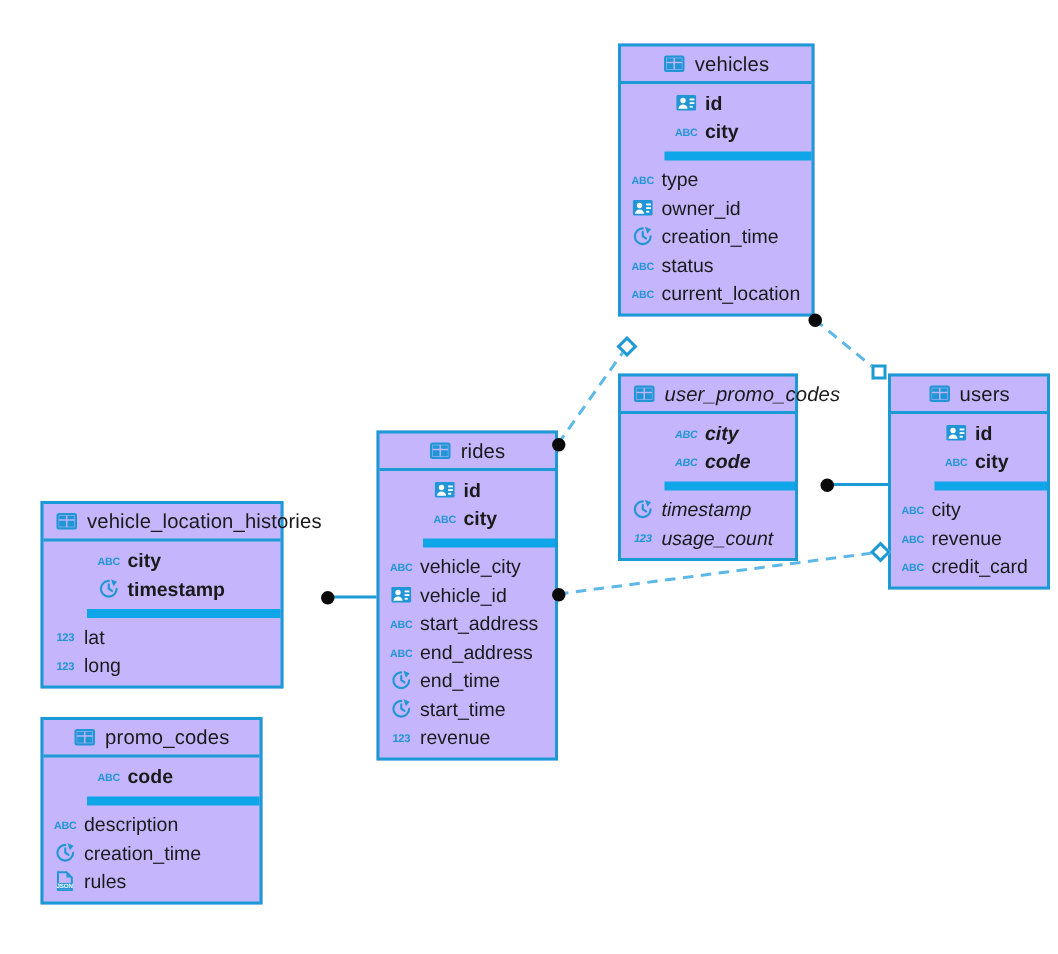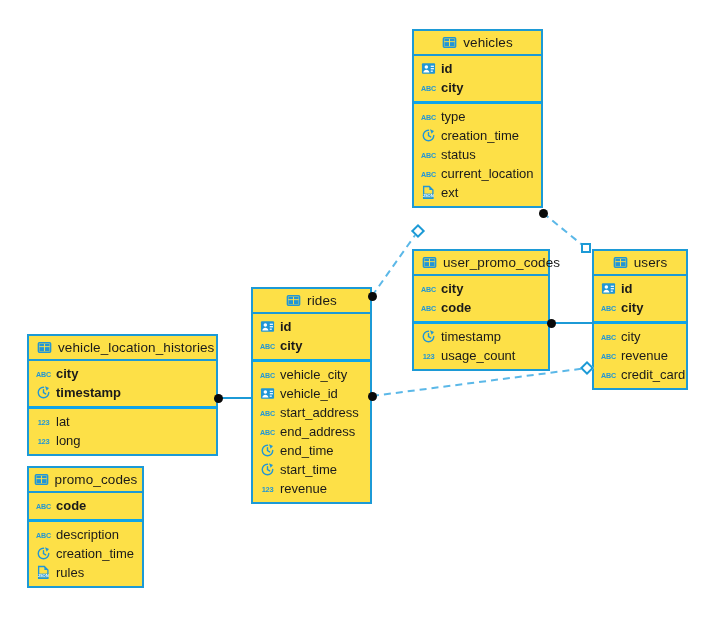--- a/index.html
+++ b/index.html
@@ -21,21 +21,21 @@
     position: absolute;
     left: 0;
     top: 0;
     width: 705px;
     height: 636px;
     pointer-events: none;
   }
 
   .entity {
     position: absolute;
-    background: #fde047;
+    background: #c4b5fd;
     border: 2px solid #1C9AD6;
     box-sizing: border-box;
     z-index: 3;
   }
   .entity-header {
     height: 25px;
     line-height: 25px;
     border-bottom: 2px solid #1C9AD6;
     display: flex;
     align-items: center;
@@ -51,21 +51,22 @@
   .entity-title {
     font-size: 13.5px;
     color: #1a1a1a;
     letter-spacing: 0.1px;
   }
 
   .section {
     padding: 3px 0 4px 0;
   }
   .section.keys {
-    border-bottom: 3px solid #0ea5e9;
+    border-bottom: 6px solid #0ea5e9;
+    margin-left: 29px;
   }
   .field {
     display: flex;
     align-items: center;
     gap: 5px;
     height: 19px;
     padding: 0 6px 0 7px;
     white-space: nowrap;
   }
   .field-name {
@@ -152,152 +153,103 @@
       </div>
       <div class="section">
         <div class="field">
           <svg viewBox="0 0 16 16" class="ic">
             <text x="8" y="11.4" text-anchor="middle" font-family="Liberation Sans, sans-serif" font-size="7.6" font-weight="bold" fill="#2196D6" letter-spacing="-0.2">ABC</text>
           </svg>
           <span class="field-name">type</span>
         </div>
         <div class="field">
           <svg viewBox="0 0 16 16" class="ic">
-            <path d="M13.6 8A5.6 5.6 0 1 1 8 2.4" fill="none" stroke="#2196D6" stroke-width="1.5" stroke-linecap="round"></path>
-            <path d="M9.6 1.3 13.9 3.1 11.3 6.2z" fill="#2196D6"></path>
-            <path d="M8 4.9V8l2.3 1.5" fill="none" stroke="#2196D6" stroke-width="1.5" stroke-linecap="round"></path>
-          </svg>
-          <span class="field-name">creation_time</span>
-        </div>
-        <div class="field">
-          <svg viewBox="0 0 16 16" class="ic">
-            <text x="8" y="11.4" text-anchor="middle" font-family="Liberation Sans, sans-serif" font-size="7.6" font-weight="bold" fill="#2196D6" letter-spacing="-0.2">ABC</text>
-          </svg>
-          <span class="field-name">status</span>
-        </div>
-        <div class="field">
-          <svg viewBox="0 0 16 16" class="ic">
-            <text x="8" y="11.4" text-anchor="middle" font-family="Liberation Sans, sans-serif" font-size="7.6" font-weight="bold" fill="#2196D6" letter-spacing="-0.2">ABC</text>
-          </svg>
-          <span class="field-name">current_location</span>
-        </div>
-        <div class="field">
-          <svg viewBox="0 0 16 16" class="ic">
-            <path d="M2.8 1.6h6.1l3.8 3.8v8.9H2.8z" fill="none" stroke="#2196D6" stroke-width="1.4"></path>
-            <path d="M8.9 1.6 12.7 5.4H8.9z" fill="#2196D6"></path>
-            <rect x="2.2" y="9.2" width="10.7" height="4.3" fill="#2196D6"></rect>
-            <text x="7.6" y="12.8" text-anchor="middle" font-family="Liberation Sans, sans-serif" font-size="4.4" font-weight="bold" fill="#ffffff" letter-spacing="-0.1">JSON</text>
-          </svg>
-          <span class="field-name">ext</span>
-        </div>
-      </div>
-    </div>
-    <div class="entity" style="left: 412px; top: 249px; width: 138px;">
-      <div class="entity-header left">
-        <svg viewBox="0 0 16 16" class="ic">
-          <rect x="1.5" y="3" width="13" height="10" rx="1" fill="none" stroke="#2196D6" stroke-width="1.6"></rect>
-          <rect x="2.6" y="4.1" width="4.9" height="2.5" fill="#2196D6"></rect>
-          <rect x="8.5" y="4.1" width="4.9" height="2.5" fill="#2196D6"></rect>
-          <rect x="2.6" y="7.6" width="4.9" height="4.3" fill="#2196D6"></rect>
-          <rect x="8.5" y="7.6" width="4.9" height="4.3" fill="#2196D6"></rect>
-        </svg>
-        <span class="entity-title">user_promo_codes</span>
-      </div>
-      <div class="section keys">
-        <div class="field pk">
-          <svg viewBox="0 0 16 16" class="ic">
-            <text x="8" y="11.4" text-anchor="middle" font-family="Liberation Sans, sans-serif" font-size="7.6" font-weight="bold" fill="#2196D6" letter-spacing="-0.2">ABC</text>
-          </svg>
-          <span class="field-name">city</span>
-        </div>
-        <div class="field pk">
-          <svg viewBox="0 0 16 16" class="ic">
-            <text x="8" y="11.4" text-anchor="middle" font-family="Liberation Sans, sans-serif" font-size="7.6" font-weight="bold" fill="#2196D6" letter-spacing="-0.2">ABC</text>
-          </svg>
-          <span class="field-name">code</span>
-        </div>
-      </div>
-      <div class="section">
-        <div class="field">
-          <svg viewBox="0 0 16 16" class="ic">
-            <path d="M13.6 8A5.6 5.6 0 1 1 8 2.4" fill="none" stroke="#2196D6" stroke-width="1.5" stroke-linecap="round"></path>
-            <path d="M9.6 1.3 13.9 3.1 11.3 6.2z" fill="#2196D6"></path>
-            <path d="M8 4.9V8l2.3 1.5" fill="none" stroke="#2196D6" stroke-width="1.5" stroke-linecap="round"></path>
-          </svg>
-          <span class="field-name">timestamp</span>
-        </div>
-        <div class="field">
-          <svg viewBox="0 0 16 16" class="ic">
-            <text x="8" y="11.3" text-anchor="middle" font-family="Liberation Sans, sans-serif" font-size="8" font-weight="bold" fill="#2196D6" letter-spacing="-0.3">123</text>
-          </svg>
-          <span class="field-name">usage_count</span>
-        </div>
-      </div>
-    </div>
-    <div class="entity" style="left: 592px; top: 249px; width: 96px;">
-      <div class="entity-header">
-        <svg viewBox="0 0 16 16" class="ic">
-          <rect x="1.5" y="3" width="13" height="10" rx="1" fill="none" stroke="#2196D6" stroke-width="1.6"></rect>
-          <rect x="2.6" y="4.1" width="4.9" height="2.5" fill="#2196D6"></rect>
-          <rect x="8.5" y="4.1" width="4.9" height="2.5" fill="#2196D6"></rect>
-          <rect x="2.6" y="7.6" width="4.9" height="4.3" fill="#2196D6"></rect>
-          <rect x="8.5" y="7.6" width="4.9" height="4.3" fill="#2196D6"></rect>
-        </svg>
-        <span class="entity-title">users</span>
-      </div>
-      <div class="section keys">
-        <div class="field pk">
-          <svg viewBox="0 0 16 16" class="ic">
             <rect x="1" y="2.5" width="14" height="11" rx="1" fill="#2196D6"></rect>
             <circle cx="5.7" cy="6.4" r="1.9" fill="#ffffff"></circle>
             <path d="M2.4 12.2c0.4-2 1.7-3 3.3-3s2.9 1 3.3 3z" fill="#ffffff"></path>
             <rect x="10.4" y="5" width="3.4" height="1.3" fill="#ffffff"></rect>
             <rect x="10.4" y="7.6" width="3.4" height="1.3" fill="#ffffff"></rect>
             <rect x="10.4" y="10.2" width="2.2" height="1.3" fill="#ffffff"></rect>
           </svg>
-          <span class="field-name">id</span>
-        </div>
-        <div class="field pk">
-          <svg viewBox="0 0 16 16" class="ic">
-            <text x="8" y="11.4" text-anchor="middle" font-family="Liberation Sans, sans-serif" font-size="7.6" font-weight="bold" fill="#2196D6" letter-spacing="-0.2">ABC</text>
-          </svg>
-          <span class="field-name">city</span>
-        </div>
-      </div>
-      <div class="section">
-        <div class="field">
-          <svg viewBox="0 0 16 16" class="ic">
-            <text x="8" y="11.4" text-anchor="middle" font-family="Liberation Sans, sans-serif" font-size="7.6" font-weight="bold" fill="#2196D6" letter-spacing="-0.2">ABC</text>
-          </svg>
-          <span class="field-name">city</span>
-        </div>
-        <div class="field">
-          <svg viewBox="0 0 16 16" class="ic">
-            <text x="8" y="11.4" text-anchor="middle" font-family="Liberation Sans, sans-serif" font-size="7.6" font-weight="bold" fill="#2196D6" letter-spacing="-0.2">ABC</text>
-          </svg>
-          <span class="field-name">revenue</span>
-        </div>
-        <div class="field">
-          <svg viewBox="0 0 16 16" class="ic">
-            <text x="8" y="11.4" text-anchor="middle" font-family="Liberation Sans, sans-serif" font-size="7.6" font-weight="bold" fill="#2196D6" letter-spacing="-0.2">ABC</text>
-          </svg>
-          <span class="field-name">credit_card</span>
-        </div>
-      </div>
-    </div>
-    <div class="entity" style="left: 251px; top: 287px; width: 121px; text-align: right;">
+          <span class="field-name">owner_id</span>
+        </div>
+        <div class="field">
+          <svg viewBox="0 0 16 16" class="ic">
+            <path d="M13.6 8A5.6 5.6 0 1 1 8 2.4" fill="none" stroke="#2196D6" stroke-width="1.5" stroke-linecap="round"></path>
+            <path d="M9.6 1.3 13.9 3.1 11.3 6.2z" fill="#2196D6"></path>
+            <path d="M8 4.9V8l2.3 1.5" fill="none" stroke="#2196D6" stroke-width="1.5" stroke-linecap="round"></path>
+          </svg>
+          <span class="field-name">creation_time</span>
+        </div>
+        <div class="field">
+          <svg viewBox="0 0 16 16" class="ic">
+            <text x="8" y="11.4" text-anchor="middle" font-family="Liberation Sans, sans-serif" font-size="7.6" font-weight="bold" fill="#2196D6" letter-spacing="-0.2">ABC</text>
+          </svg>
+          <span class="field-name">status</span>
+        </div>
+        <div class="field">
+          <svg viewBox="0 0 16 16" class="ic">
+            <text x="8" y="11.4" text-anchor="middle" font-family="Liberation Sans, sans-serif" font-size="7.6" font-weight="bold" fill="#2196D6" letter-spacing="-0.2">ABC</text>
+          </svg>
+          <span class="field-name">current_location</span>
+        </div>
+      </div>
+    </div>
+    <div class="entity" style="left: 412px; top: 249px; width: 120px; font-style: italic;">
+      <div class="entity-header left">
+        <svg viewBox="0 0 16 16" class="ic">
+          <rect x="1.5" y="3" width="13" height="10" rx="1" fill="none" stroke="#2196D6" stroke-width="1.6"></rect>
+          <rect x="2.6" y="4.1" width="4.9" height="2.5" fill="#2196D6"></rect>
+          <rect x="8.5" y="4.1" width="4.9" height="2.5" fill="#2196D6"></rect>
+          <rect x="2.6" y="7.6" width="4.9" height="4.3" fill="#2196D6"></rect>
+          <rect x="8.5" y="7.6" width="4.9" height="4.3" fill="#2196D6"></rect>
+        </svg>
+        <span class="entity-title">user_promo_codes</span>
+      </div>
+      <div class="section keys">
+        <div class="field pk">
+          <svg viewBox="0 0 16 16" class="ic">
+            <text x="8" y="11.4" text-anchor="middle" font-family="Liberation Sans, sans-serif" font-size="7.6" font-weight="bold" fill="#2196D6" letter-spacing="-0.2">ABC</text>
+          </svg>
+          <span class="field-name">city</span>
+        </div>
+        <div class="field pk">
+          <svg viewBox="0 0 16 16" class="ic">
+            <text x="8" y="11.4" text-anchor="middle" font-family="Liberation Sans, sans-serif" font-size="7.6" font-weight="bold" fill="#2196D6" letter-spacing="-0.2">ABC</text>
+          </svg>
+          <span class="field-name">code</span>
+        </div>
+      </div>
+      <div class="section">
+        <div class="field">
+          <svg viewBox="0 0 16 16" class="ic">
+            <path d="M13.6 8A5.6 5.6 0 1 1 8 2.4" fill="none" stroke="#2196D6" stroke-width="1.5" stroke-linecap="round"></path>
+            <path d="M9.6 1.3 13.9 3.1 11.3 6.2z" fill="#2196D6"></path>
+            <path d="M8 4.9V8l2.3 1.5" fill="none" stroke="#2196D6" stroke-width="1.5" stroke-linecap="round"></path>
+          </svg>
+          <span class="field-name">timestamp</span>
+        </div>
+        <div class="field">
+          <svg viewBox="0 0 16 16" class="ic">
+            <text x="8" y="11.3" text-anchor="middle" font-family="Liberation Sans, sans-serif" font-size="8" font-weight="bold" fill="#2196D6" letter-spacing="-0.3">123</text>
+          </svg>
+          <span class="field-name">usage_count</span>
+        </div>
+      </div>
+    </div>
+    <div class="entity" style="left: 592px; top: 249px; width: 108px;">
       <div class="entity-header">
         <svg viewBox="0 0 16 16" class="ic">
           <rect x="1.5" y="3" width="13" height="10" rx="1" fill="none" stroke="#2196D6" stroke-width="1.6"></rect>
           <rect x="2.6" y="4.1" width="4.9" height="2.5" fill="#2196D6"></rect>
           <rect x="8.5" y="4.1" width="4.9" height="2.5" fill="#2196D6"></rect>
           <rect x="2.6" y="7.6" width="4.9" height="4.3" fill="#2196D6"></rect>
           <rect x="8.5" y="7.6" width="4.9" height="4.3" fill="#2196D6"></rect>
         </svg>
-        <span class="entity-title">rides</span>
+        <span class="entity-title">users</span>
       </div>
       <div class="section keys">
         <div class="field pk">
           <svg viewBox="0 0 16 16" class="ic">
             <rect x="1" y="2.5" width="14" height="11" rx="1" fill="#2196D6"></rect>
             <circle cx="5.7" cy="6.4" r="1.9" fill="#ffffff"></circle>
             <path d="M2.4 12.2c0.4-2 1.7-3 3.3-3s2.9 1 3.3 3z" fill="#ffffff"></path>
             <rect x="10.4" y="5" width="3.4" height="1.3" fill="#ffffff"></rect>
             <rect x="10.4" y="7.6" width="3.4" height="1.3" fill="#ffffff"></rect>
             <rect x="10.4" y="10.2" width="2.2" height="1.3" fill="#ffffff"></rect>
@@ -309,31 +261,82 @@
             <text x="8" y="11.4" text-anchor="middle" font-family="Liberation Sans, sans-serif" font-size="7.6" font-weight="bold" fill="#2196D6" letter-spacing="-0.2">ABC</text>
           </svg>
           <span class="field-name">city</span>
         </div>
       </div>
       <div class="section">
         <div class="field">
           <svg viewBox="0 0 16 16" class="ic">
             <text x="8" y="11.4" text-anchor="middle" font-family="Liberation Sans, sans-serif" font-size="7.6" font-weight="bold" fill="#2196D6" letter-spacing="-0.2">ABC</text>
           </svg>
-          <span class="field-name">vehicle_city</span>
-        </div>
-        <div class="field">
+          <span class="field-name">city</span>
+        </div>
+        <div class="field">
+          <svg viewBox="0 0 16 16" class="ic">
+            <text x="8" y="11.4" text-anchor="middle" font-family="Liberation Sans, sans-serif" font-size="7.6" font-weight="bold" fill="#2196D6" letter-spacing="-0.2">ABC</text>
+          </svg>
+          <span class="field-name">revenue</span>
+        </div>
+        <div class="field">
+          <svg viewBox="0 0 16 16" class="ic">
+            <text x="8" y="11.4" text-anchor="middle" font-family="Liberation Sans, sans-serif" font-size="7.6" font-weight="bold" fill="#2196D6" letter-spacing="-0.2">ABC</text>
+          </svg>
+          <span class="field-name">credit_card</span>
+        </div>
+      </div>
+    </div>
+    <div class="entity" style="left: 251px; top: 287px; width: 121px; text-align: right;">
+      <div class="entity-header">
+        <svg viewBox="0 0 16 16" class="ic">
+          <rect x="1.5" y="3" width="13" height="10" rx="1" fill="none" stroke="#2196D6" stroke-width="1.6"></rect>
+          <rect x="2.6" y="4.1" width="4.9" height="2.5" fill="#2196D6"></rect>
+          <rect x="8.5" y="4.1" width="4.9" height="2.5" fill="#2196D6"></rect>
+          <rect x="2.6" y="7.6" width="4.9" height="4.3" fill="#2196D6"></rect>
+          <rect x="8.5" y="7.6" width="4.9" height="4.3" fill="#2196D6"></rect>
+        </svg>
+        <span class="entity-title">rides</span>
+      </div>
+      <div class="section keys">
+        <div class="field pk">
           <svg viewBox="0 0 16 16" class="ic">
             <rect x="1" y="2.5" width="14" height="11" rx="1" fill="#2196D6"></rect>
             <circle cx="5.7" cy="6.4" r="1.9" fill="#ffffff"></circle>
             <path d="M2.4 12.2c0.4-2 1.7-3 3.3-3s2.9 1 3.3 3z" fill="#ffffff"></path>
             <rect x="10.4" y="5" width="3.4" height="1.3" fill="#ffffff"></rect>
             <rect x="10.4" y="7.6" width="3.4" height="1.3" fill="#ffffff"></rect>
             <rect x="10.4" y="10.2" width="2.2" height="1.3" fill="#ffffff"></rect>
           </svg>
+          <span class="field-name">id</span>
+        </div>
+        <div class="field pk">
+          <svg viewBox="0 0 16 16" class="ic">
+            <text x="8" y="11.4" text-anchor="middle" font-family="Liberation Sans, sans-serif" font-size="7.6" font-weight="bold" fill="#2196D6" letter-spacing="-0.2">ABC</text>
+          </svg>
+          <span class="field-name">city</span>
+        </div>
+      </div>
+      <div class="section">
+        <div class="field">
+          <svg viewBox="0 0 16 16" class="ic">
+            <text x="8" y="11.4" text-anchor="middle" font-family="Liberation Sans, sans-serif" font-size="7.6" font-weight="bold" fill="#2196D6" letter-spacing="-0.2">ABC</text>
+          </svg>
+          <span class="field-name">vehicle_city</span>
+        </div>
+        <div class="field">
+          <svg viewBox="0 0 16 16" class="ic">
+            <rect x="1" y="2.5" width="14" height="11" rx="1" fill="#2196D6"></rect>
+            <circle cx="5.7" cy="6.4" r="1.9" fill="#ffffff"></circle>
+            <path d="M2.4 12.2c0.4-2 1.7-3 3.3-3s2.9 1 3.3 3z" fill="#ffffff"></path>
+            <rect x="10.4" y="5" width="3.4" height="1.3" fill="#ffffff"></rect>
+            <rect x="10.4" y="7.6" width="3.4" height="1.3" fill="#ffffff"></rect>
+            <rect x="10.4" y="10.2" width="2.2" height="1.3" fill="#ffffff"></rect>
+          </svg>
           <span class="field-name">vehicle_id</span>
         </div>
         <div class="field">
           <svg viewBox="0 0 16 16" class="ic">
             <text x="8" y="11.4" text-anchor="middle" font-family="Liberation Sans, sans-serif" font-size="7.6" font-weight="bold" fill="#2196D6" letter-spacing="-0.2">ABC</text>
           </svg>
           <span class="field-name">start_address</span>
         </div>
         <div class="field">
           <svg viewBox="0 0 16 16" class="ic">
@@ -358,21 +361,21 @@
           <span class="field-name">start_time</span>
         </div>
         <div class="field">
           <svg viewBox="0 0 16 16" class="ic">
             <text x="8" y="11.3" text-anchor="middle" font-family="Liberation Sans, sans-serif" font-size="8" font-weight="bold" fill="#2196D6" letter-spacing="-0.3">123</text>
           </svg>
           <span class="field-name">revenue</span>
         </div>
       </div>
     </div>
-    <div class="entity" style="left: 27px; top: 334px; width: 191px;">
+    <div class="entity" style="left: 27px; top: 334px; width: 162px;">
       <div class="entity-header left">
         <svg viewBox="0 0 16 16" class="ic">
           <rect x="1.5" y="3" width="13" height="10" rx="1" fill="none" stroke="#2196D6" stroke-width="1.6"></rect>
           <rect x="2.6" y="4.1" width="4.9" height="2.5" fill="#2196D6"></rect>
           <rect x="8.5" y="4.1" width="4.9" height="2.5" fill="#2196D6"></rect>
           <rect x="2.6" y="7.6" width="4.9" height="4.3" fill="#2196D6"></rect>
           <rect x="8.5" y="7.6" width="4.9" height="4.3" fill="#2196D6"></rect>
         </svg>
         <span class="entity-title">vehicle_location_histories</span>
       </div>
@@ -400,21 +403,21 @@
           <span class="field-name">lat</span>
         </div>
         <div class="field">
           <svg viewBox="0 0 16 16" class="ic">
             <text x="8" y="11.3" text-anchor="middle" font-family="Liberation Sans, sans-serif" font-size="8" font-weight="bold" fill="#2196D6" letter-spacing="-0.3">123</text>
           </svg>
           <span class="field-name">long</span>
         </div>
       </div>
     </div>
-    <div class="entity" style="left: 27px; top: 466px; width: 117px;">
+    <div class="entity" style="left: 27px; top: 478px; width: 148px;">
       <div class="entity-header">
         <svg viewBox="0 0 16 16" class="ic">
           <rect x="1.5" y="3" width="13" height="10" rx="1" fill="none" stroke="#2196D6" stroke-width="1.6"></rect>
           <rect x="2.6" y="4.1" width="4.9" height="2.5" fill="#2196D6"></rect>
           <rect x="8.5" y="4.1" width="4.9" height="2.5" fill="#2196D6"></rect>
           <rect x="2.6" y="7.6" width="4.9" height="4.3" fill="#2196D6"></rect>
           <rect x="8.5" y="7.6" width="4.9" height="4.3" fill="#2196D6"></rect>
         </svg>
         <span class="entity-title">promo_codes</span>
       </div>

